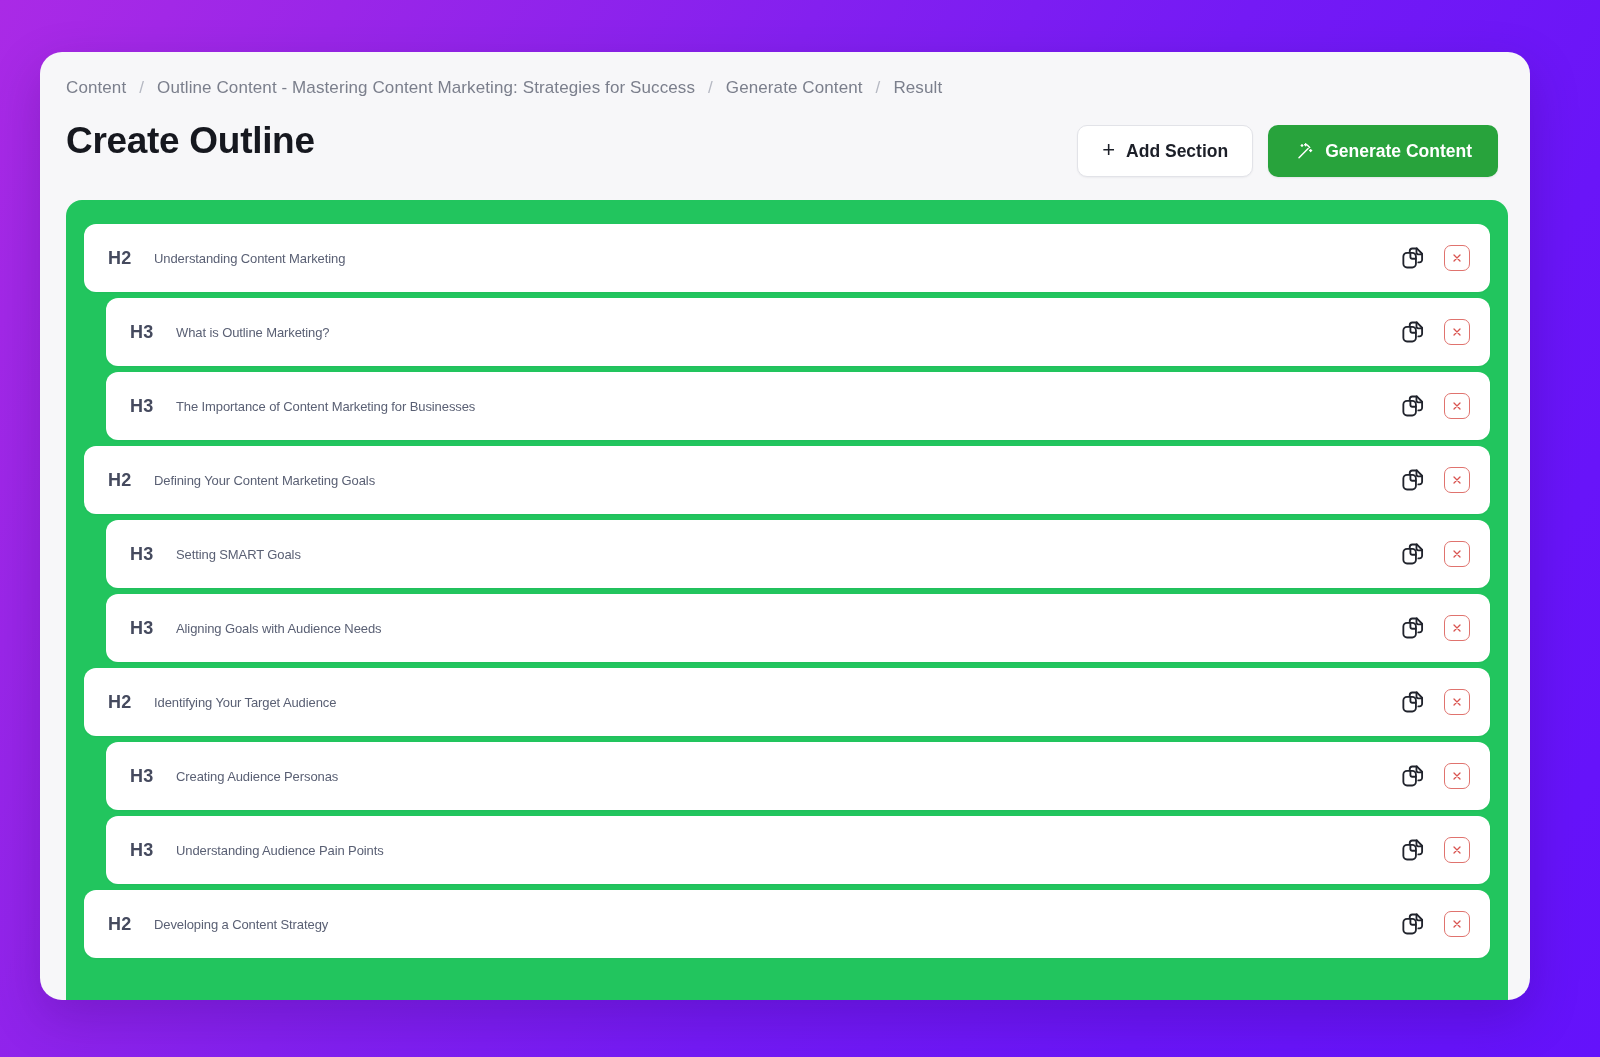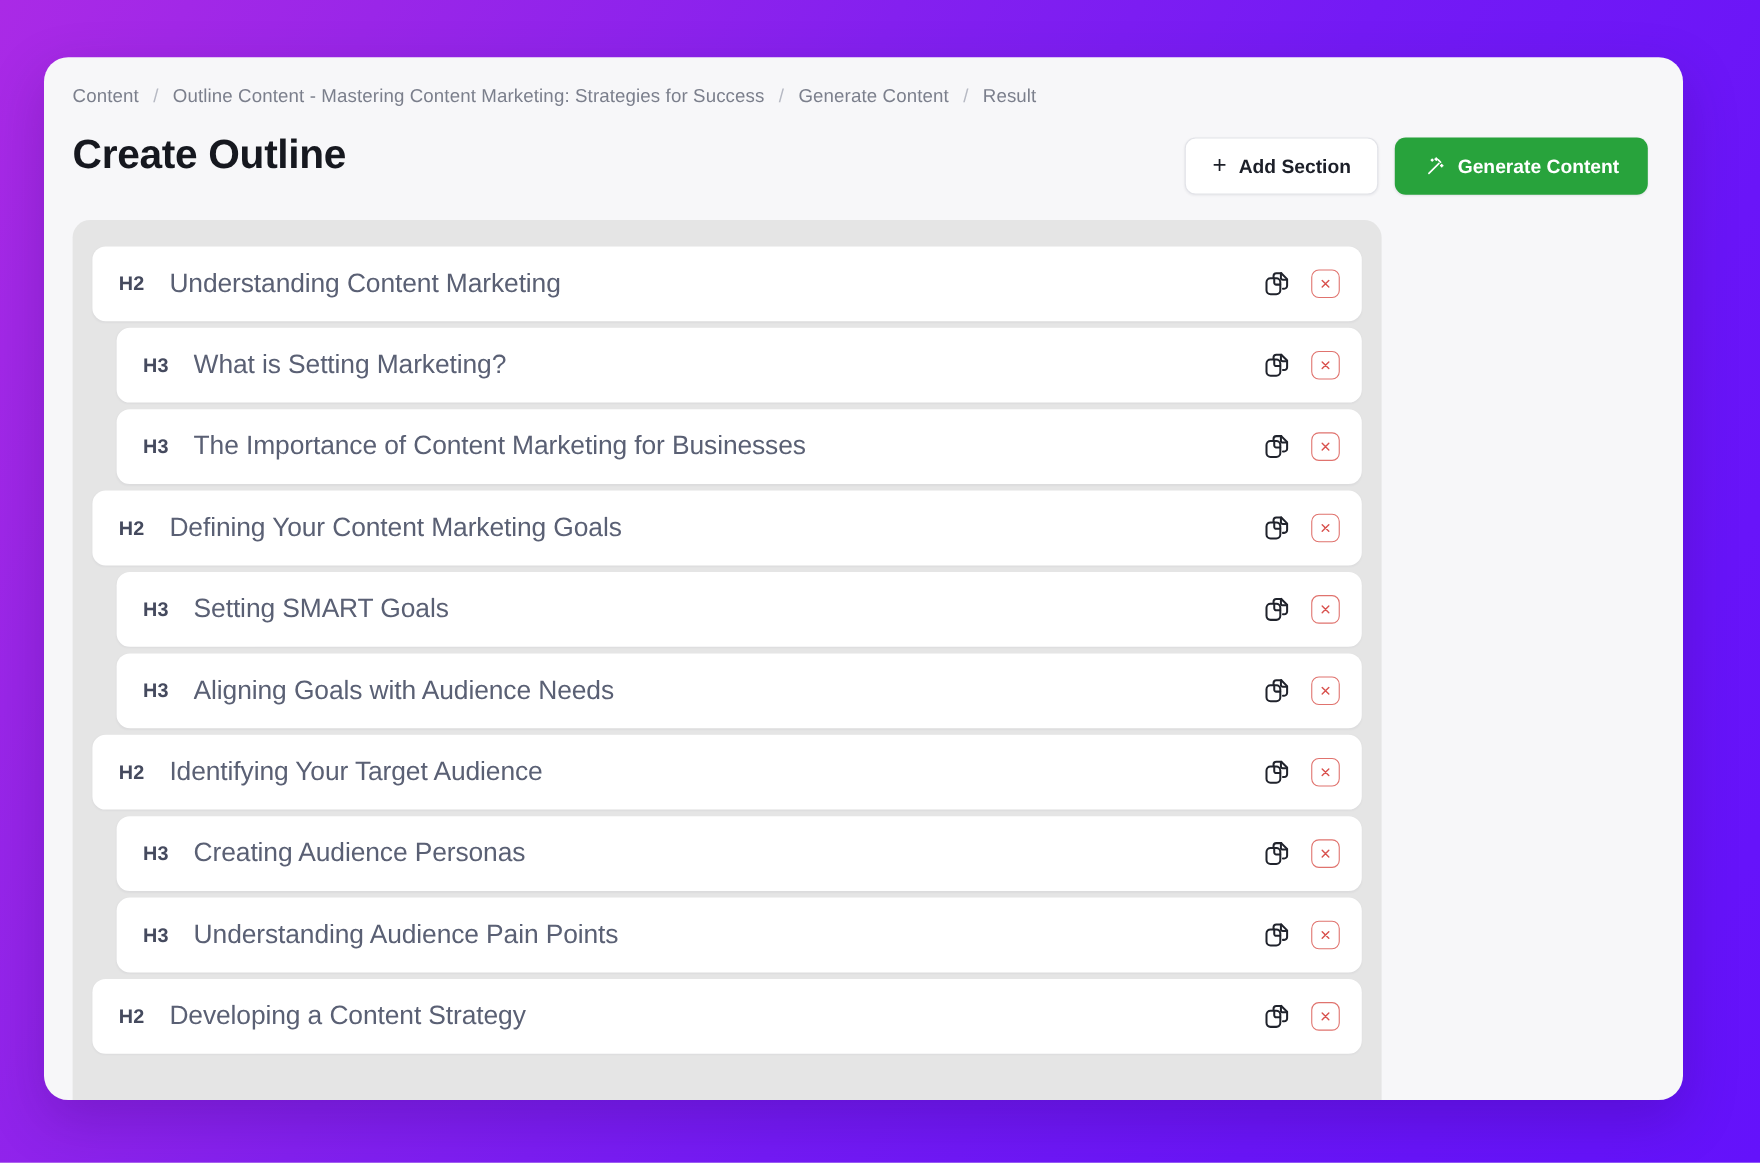--- a/index.html
+++ b/index.html
@@ -109,23 +109,23 @@
     padding: 0 26px;
     box-shadow: 0 1px 2px rgba(16,24,40,.08);
   }
   .btn-primary svg { display: block; }
 
   
   .outline-panel {
     position: absolute;
     left: 26px;
     top: 148px;
-    width: 1190px;
+    width: 1442px;
     bottom: 0;
-    background: #e5e5e5;
+    background: #22c55e;
     border-radius: 16px 16px 0 0;
     padding: 24px 18px 12px 18px;
     overflow: hidden;
   }
 
   .outline-list {
     display: flex;
     flex-direction: column;
     gap: 6px;
   }
@@ -146,21 +146,21 @@
   .row-level {
     font-size: 18px;
     font-weight: 700;
     color: #454a5e;
     width: 46px;
     flex: 0 0 46px;
     letter-spacing: .2px;
   }
 
   .row-title {
-    font-size: 24px;
+    font-size: 13px;
     color: #5a6074;
     flex: 1 1 auto;
     letter-spacing: -0.1px;
     overflow: hidden;
     text-overflow: ellipsis;
     white-space: nowrap;
   }
 
   .row-actions {
     display: flex;
@@ -254,21 +254,21 @@
             </button>
             <button class="delete-btn">
               <svg viewBox="0 0 24 24" fill="none" stroke="currentColor" stroke-width="2.6" stroke-linecap="round">
                 <path d="M6 6 L18 18 M18 6 L6 18"></path>
               </svg>
             </button>
           </span>
         </div>
         <div class="outline-row level-h3">
           <span class="row-level">H3</span>
-          <span class="row-title">What is Setting Marketing?</span>
+          <span class="row-title">What is Outline Marketing?</span>
           <span class="row-actions">
             <button class="icon-btn">
               <svg class="duplicate-icon" viewBox="0 0 24 24" fill="none" stroke="currentColor" stroke-width="1.7" stroke-linecap="round" stroke-linejoin="round">
                 <path d="M15.5 3.2 h-4.1 a2.4 2.4 0 0 0-2.4 2.4 v1.1"></path>
                 <path d="M15.5 3.2 L20.4 8.1 v5.6 a2.4 2.4 0 0 1-2.4 2.4 h-1.1"></path>
                 <path d="M15.2 3.4 v3.6 a1.6 1.6 0 0 0 1.6 1.6 h3.4"></path>
                 <rect x="3.1" y="7.3" width="11.6" height="13.5" rx="3.4"></rect>
                 <path d="M9.6 7.5 v3.6 a1.6 1.6 0 0 0 1.6 1.6 h3.4"></path>
               </svg>
             </button>

